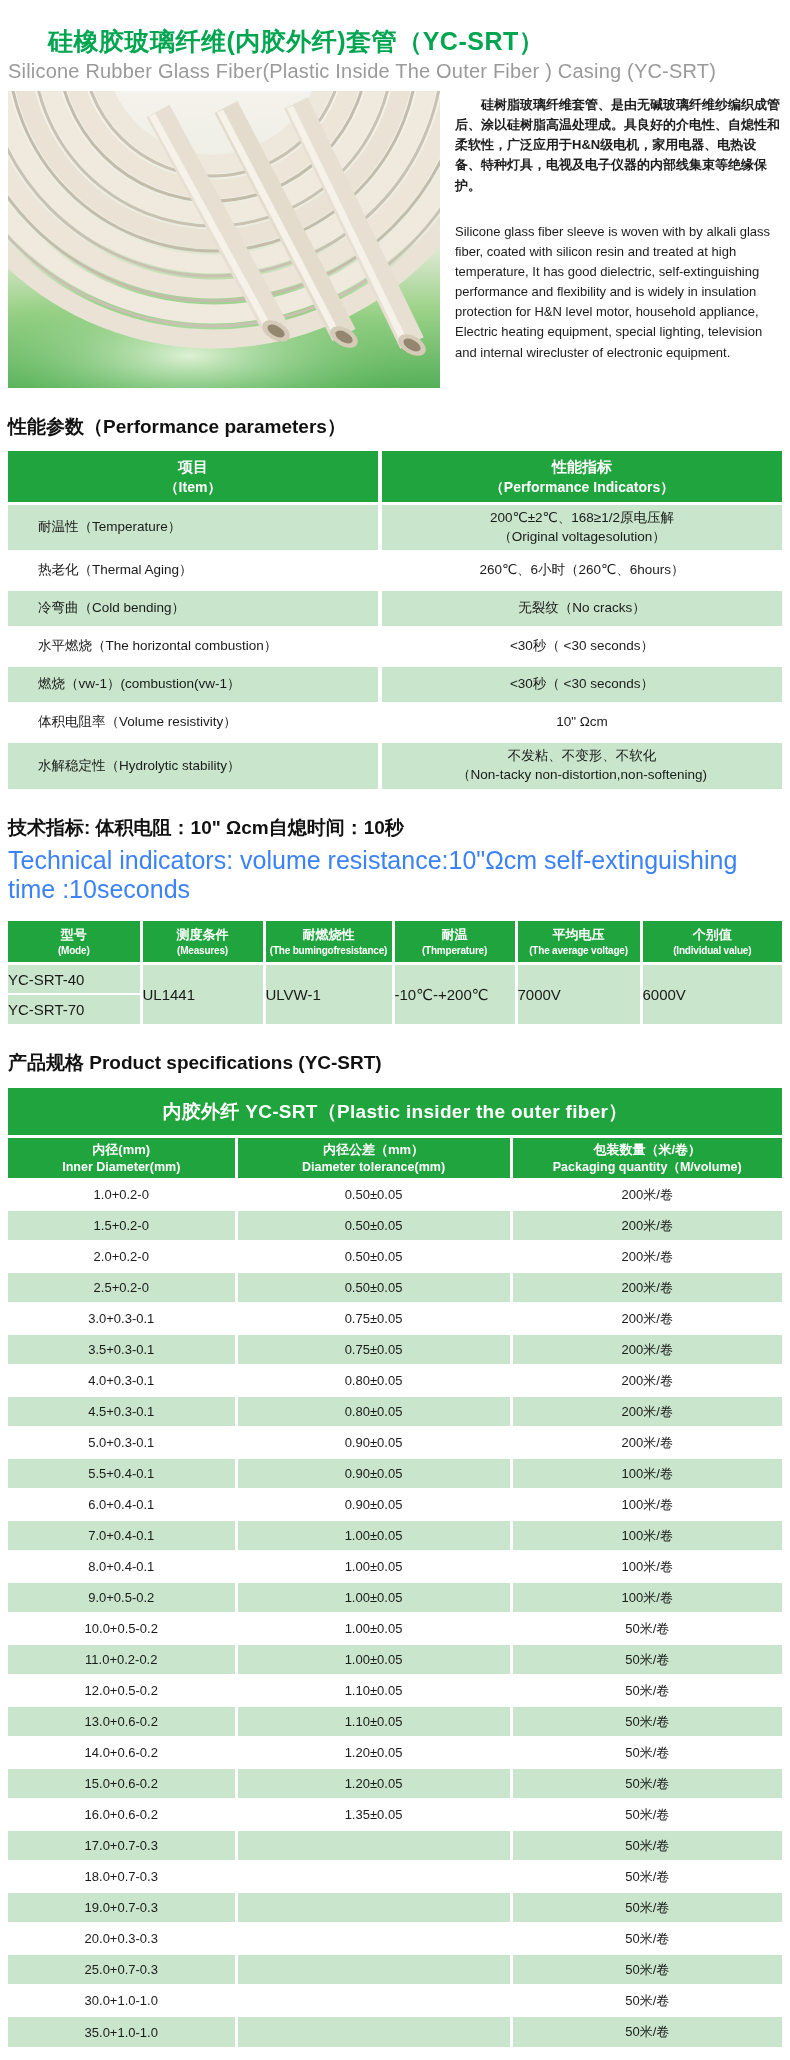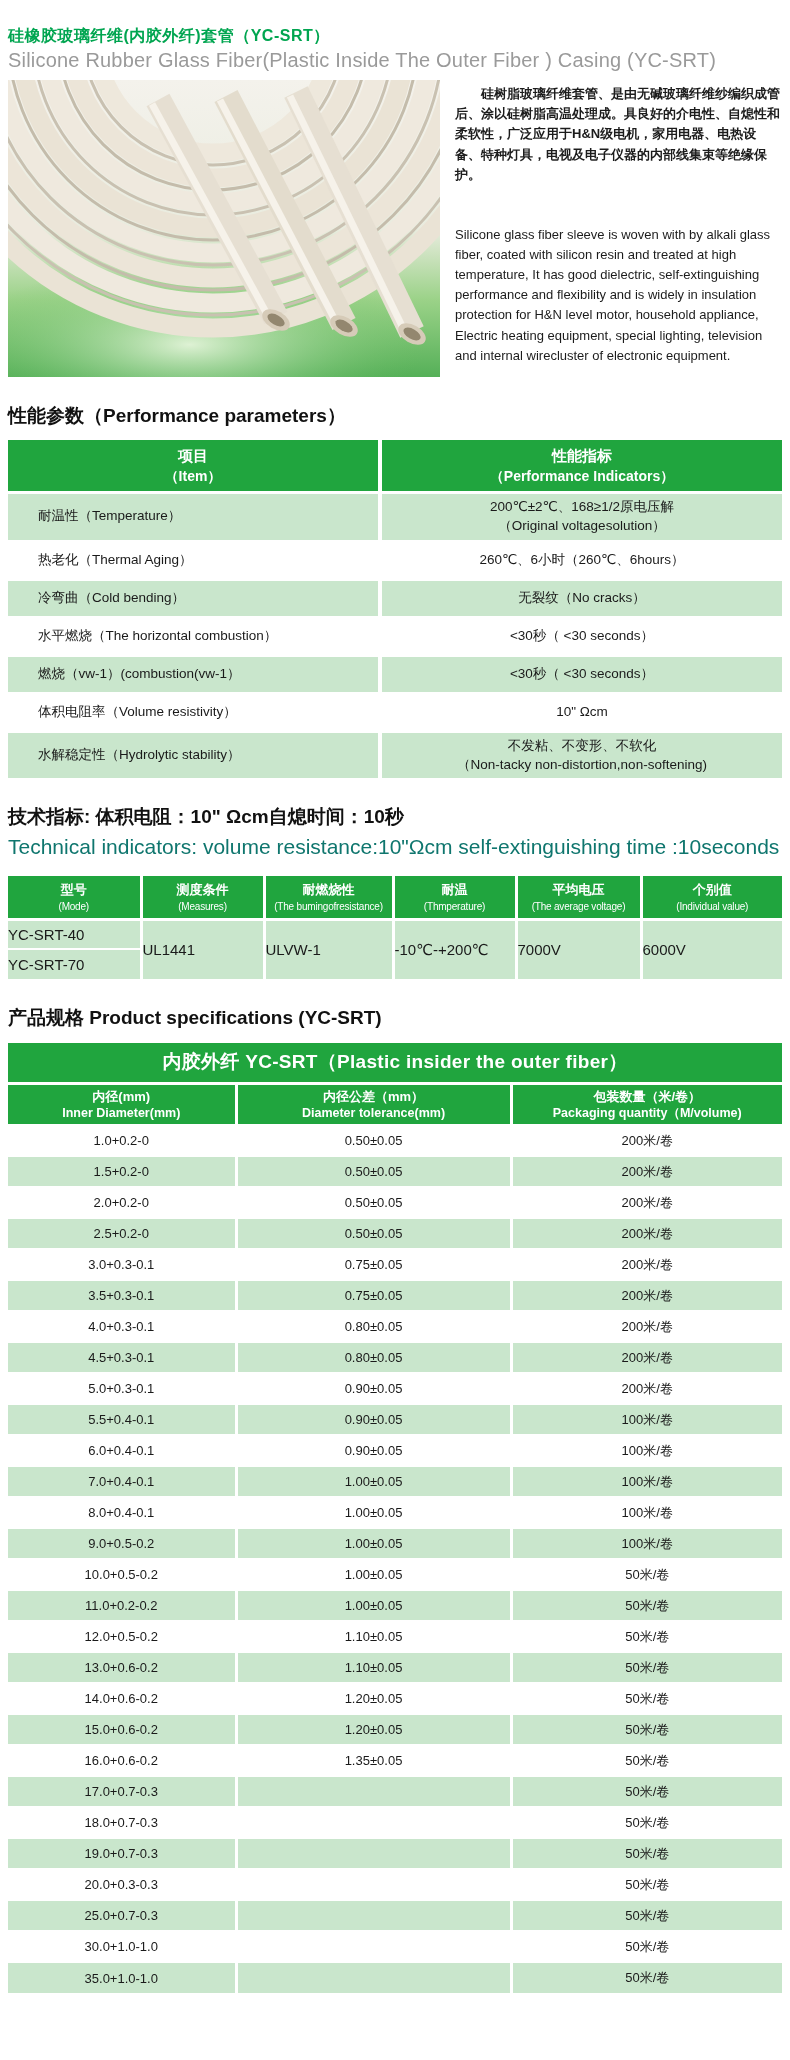--- a/index.html
+++ b/index.html
@@ -6,36 +6,36 @@
   html, body { background: #fff; }
   body {
     width: 790px; height: 2060px; overflow: hidden;
     font-family: "Liberation Sans", "DejaVu Sans", sans-serif;
     color: #1a1a1a;
   }
   .page { padding: 0 8px; }
 
   
   .title-zh {
-    margin-top: 26px; font-size: 16px; line-height: 1.2; font-weight: bold;
-    color: var(--title-green, #00a550); letter-spacing: 0.5px;
+    margin-top: 26px; font-size: 25px; line-height: 1.2; font-weight: bold;
+    color: var(--title-green, #00a550); letter-spacing: 0.5px; margin-left: 40px;
   }
   .title-en {
     margin-top: 3px; font-size: 20px; line-height: 1.25; font-weight: normal;
     color: var(--subtitle-gray, #9a9a9a); letter-spacing: 0.2px;
   }
 
   
   .intro { display: flex; margin-top: 7px; }
   .photo { width: 432px; height: 297px; flex: none; }
   .photo svg { display: block; }
   .desc { flex: 1; padding-left: 15px; padding-top: 4px; }
   .desc p { font-size: 13px; line-height: 1.55; color: #1c1c1c; }
   .desc p.zh { text-indent: 2em; font-weight: 600; }
-  .desc p.en { margin-top: 40px; font-weight: 400; }
+  .desc p.en { margin-top: 26px; font-weight: 400; }
 
   .sec-heading { font-size: 19px; font-weight: bold; color: #111; }
   .sec-heading.perf { margin-top: 26px; }
   .sec-heading.spec { margin-top: 26px; }
 
   table { border-collapse: collapse; width: 774px; table-layout: fixed; }
   td, th { vertical-align: middle; }
 
   
   .perf-table { margin-top: 11px; }
@@ -50,43 +50,43 @@
     height: 38px; font-size: 13.5px; line-height: 1.4;
     text-align: center; padding: 4px 6px; border-top: 3px solid #fff;
   }
   .perf-table td.item { text-align: left; padding-left: 30px; }
   .perf-table td.item.center { text-align: center; padding-left: 6px; }
   .perf-table tr.green td { background: var(--row-green, #c9e6cc); }
   .perf-table tr.white td { background: #fff; }
 
   
   .tech-zh { margin-top: 26px; font-size: 19px; font-weight: bold; color: #111; }
-  .tech-en { margin-top: 5px; font-size: 21px; font-weight: 500; color: #0f766e; }
+  .tech-en { margin-top: 5px; font-size: 25px; font-weight: 500; color: #3b82f6; }
 
   
   .model-table { margin-top: 17px; }
   .model-table th {
     background: var(--header-green, #20a53e); color: #fff;
     text-align: center; padding: 5px 1px;
   }
   .model-table th .l1 { font-size: 13px; font-weight: bold; line-height: 1.4; }
-  .model-table th .l2 { font-size: 10px; font-weight: normal; line-height: 1.3; letter-spacing: -0.2px; }
+  .model-table th .l2 { font-size: 10px; font-weight: bold; line-height: 1.3; letter-spacing: -0.2px; }
   .model-table th + th, .model-table td + td { border-left: 3px solid #fff; }
   .model-table td {
     background: var(--row-green, #c9e6cc); height: 30px;
     font-size: 15px; text-align: left; border-top: 3px solid #fff;
   }
   .model-table td.model-a { border-bottom: 2px solid #fff; }
   .model-table tr + tr td { border-top: 0; }
 
   
   .spec-table { margin-top: 12px; }
   .spec-table .spec-title {
     background: var(--header-green, #20a53e); color: #fff;
-    font-size: 19px; font-weight: bold; height: 40px; text-align: center;
+    font-size: 19px; font-weight: bold; height: 49px; text-align: center;
     letter-spacing: 0.3px;
   }
   .spec-table th.colhead {
     background: var(--header-green, #20a53e); color: #fff;
     text-align: center; padding: 3px 2px; border-top: 3px solid #fff;
   }
   .spec-table th.colhead .l1 { font-size: 13px; font-weight: bold; line-height: 1.35; }
   .spec-table th.colhead .l2 { font-size: 12.5px; font-weight: bold; line-height: 1.3; }
   .spec-table th + th, .spec-table td + td { border-left: 3px solid #fff; }
   .spec-table td {

